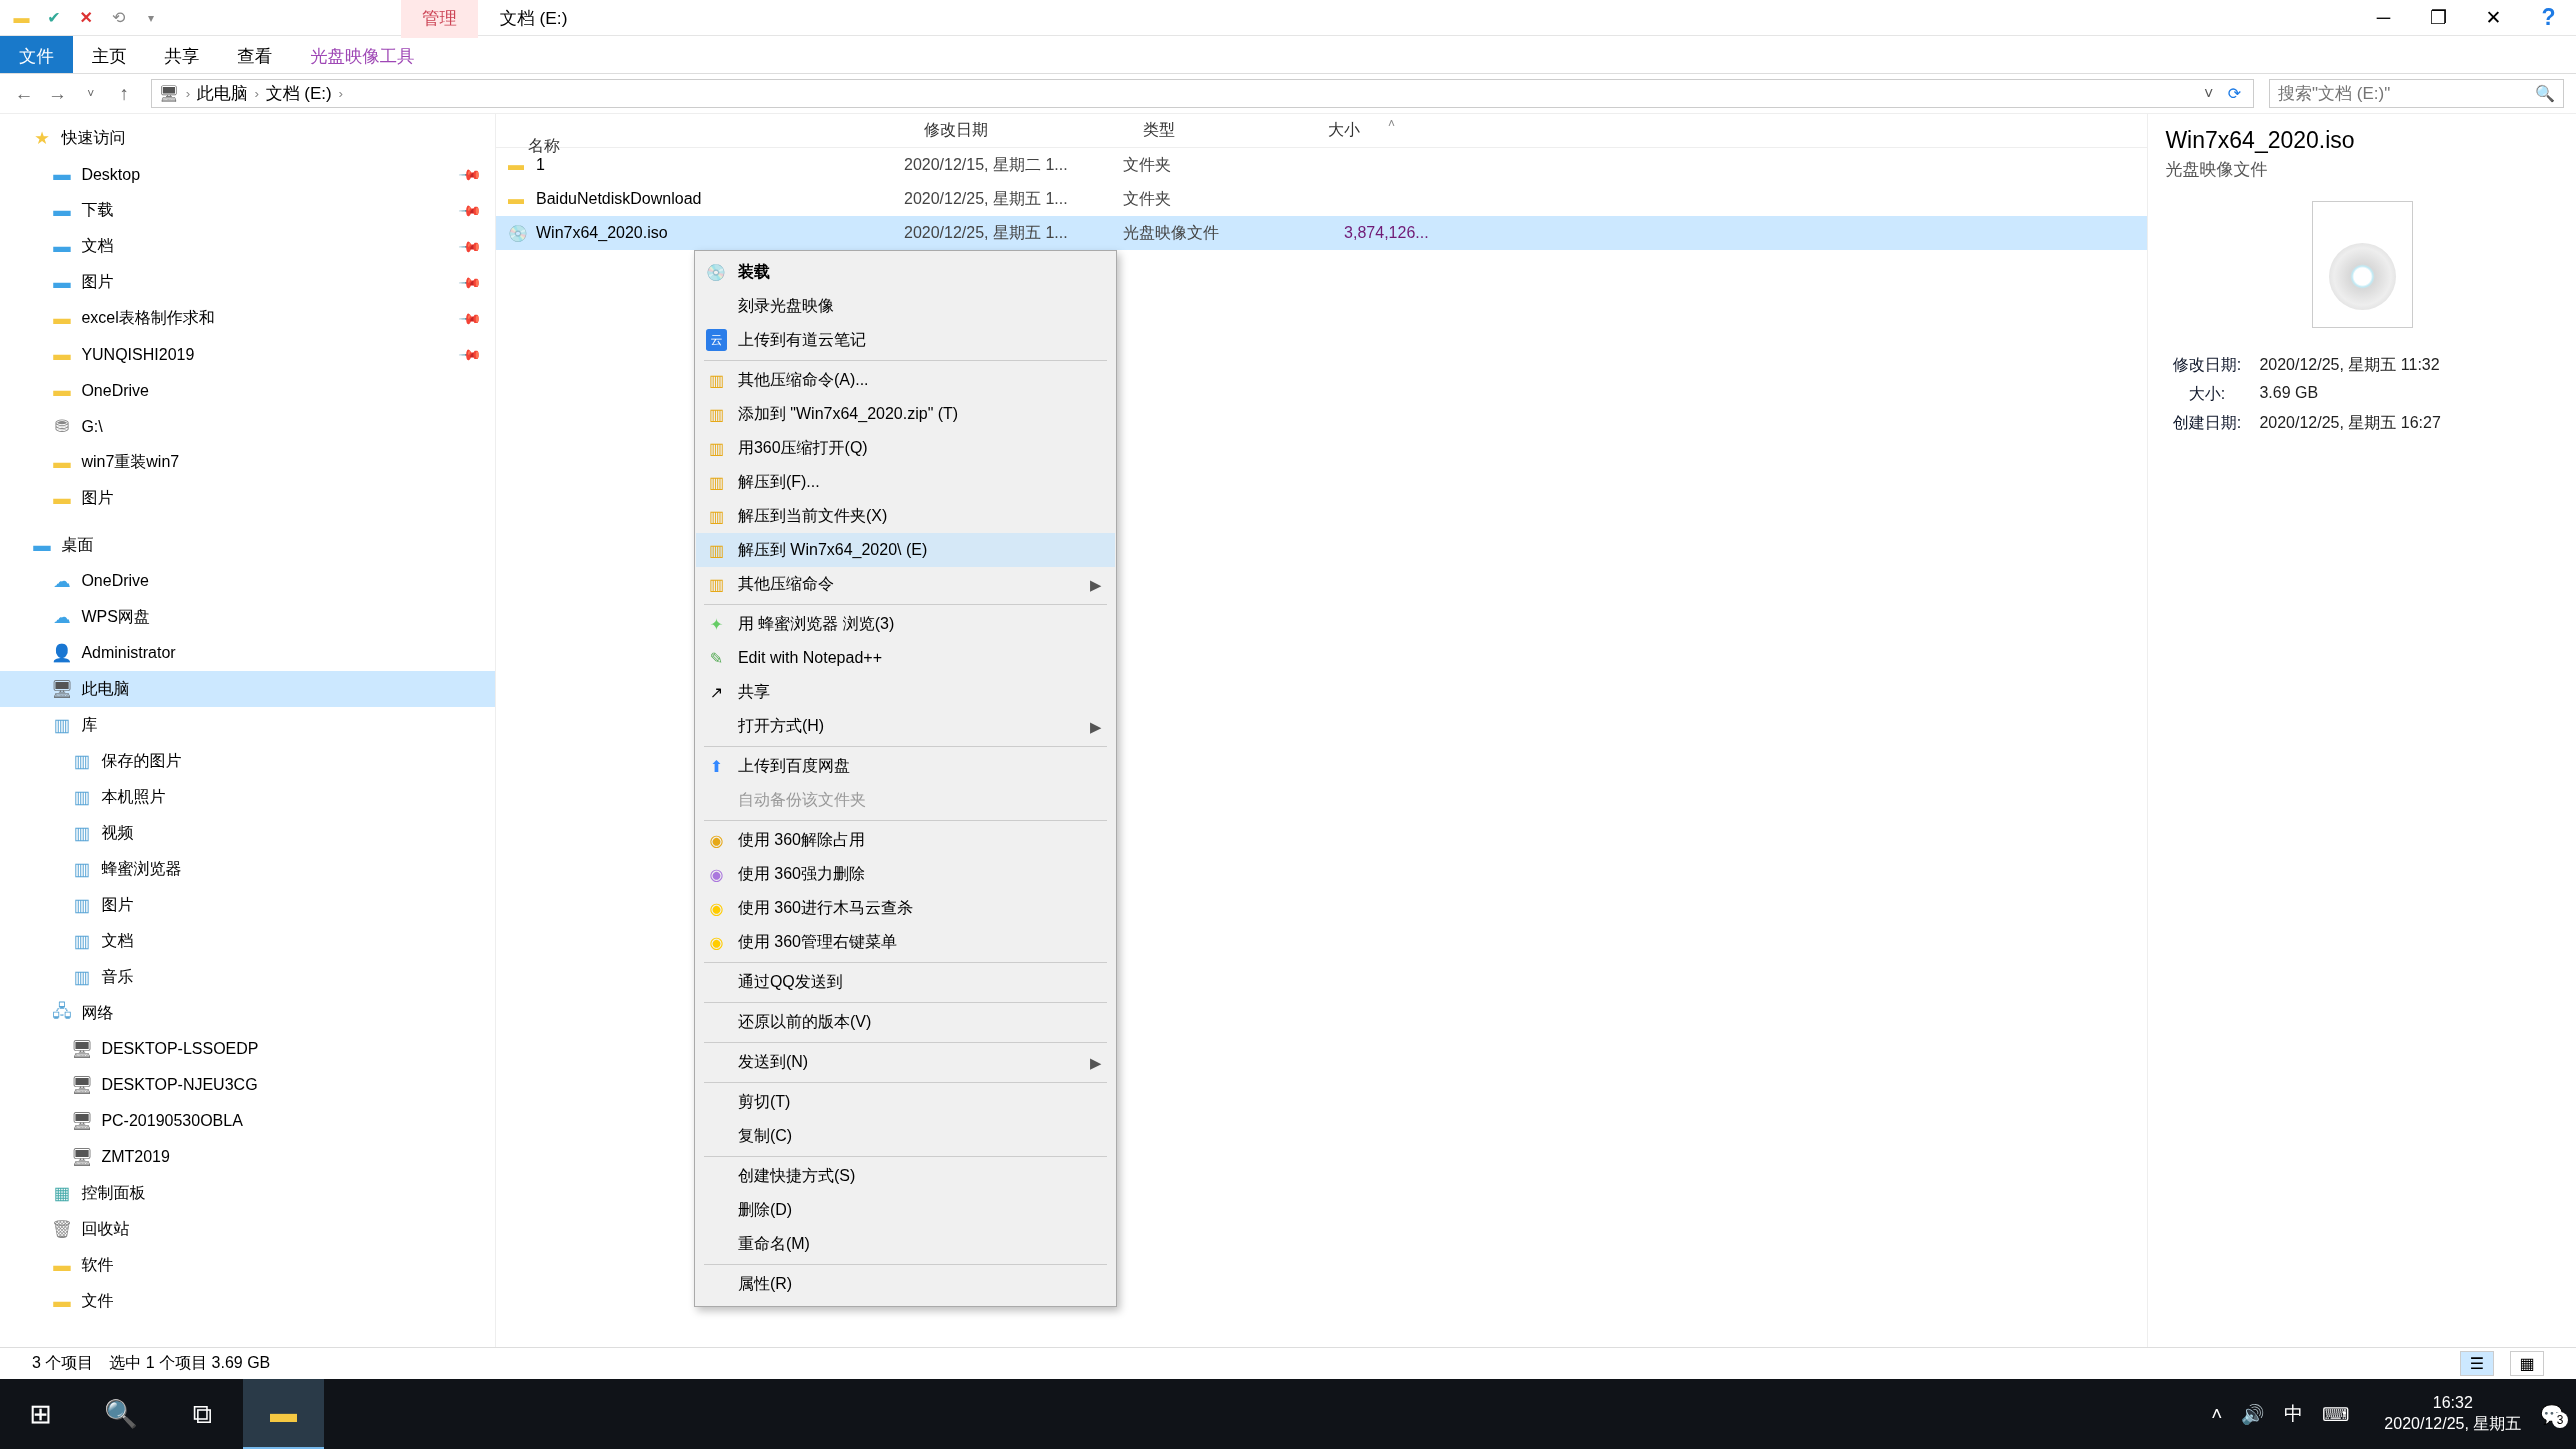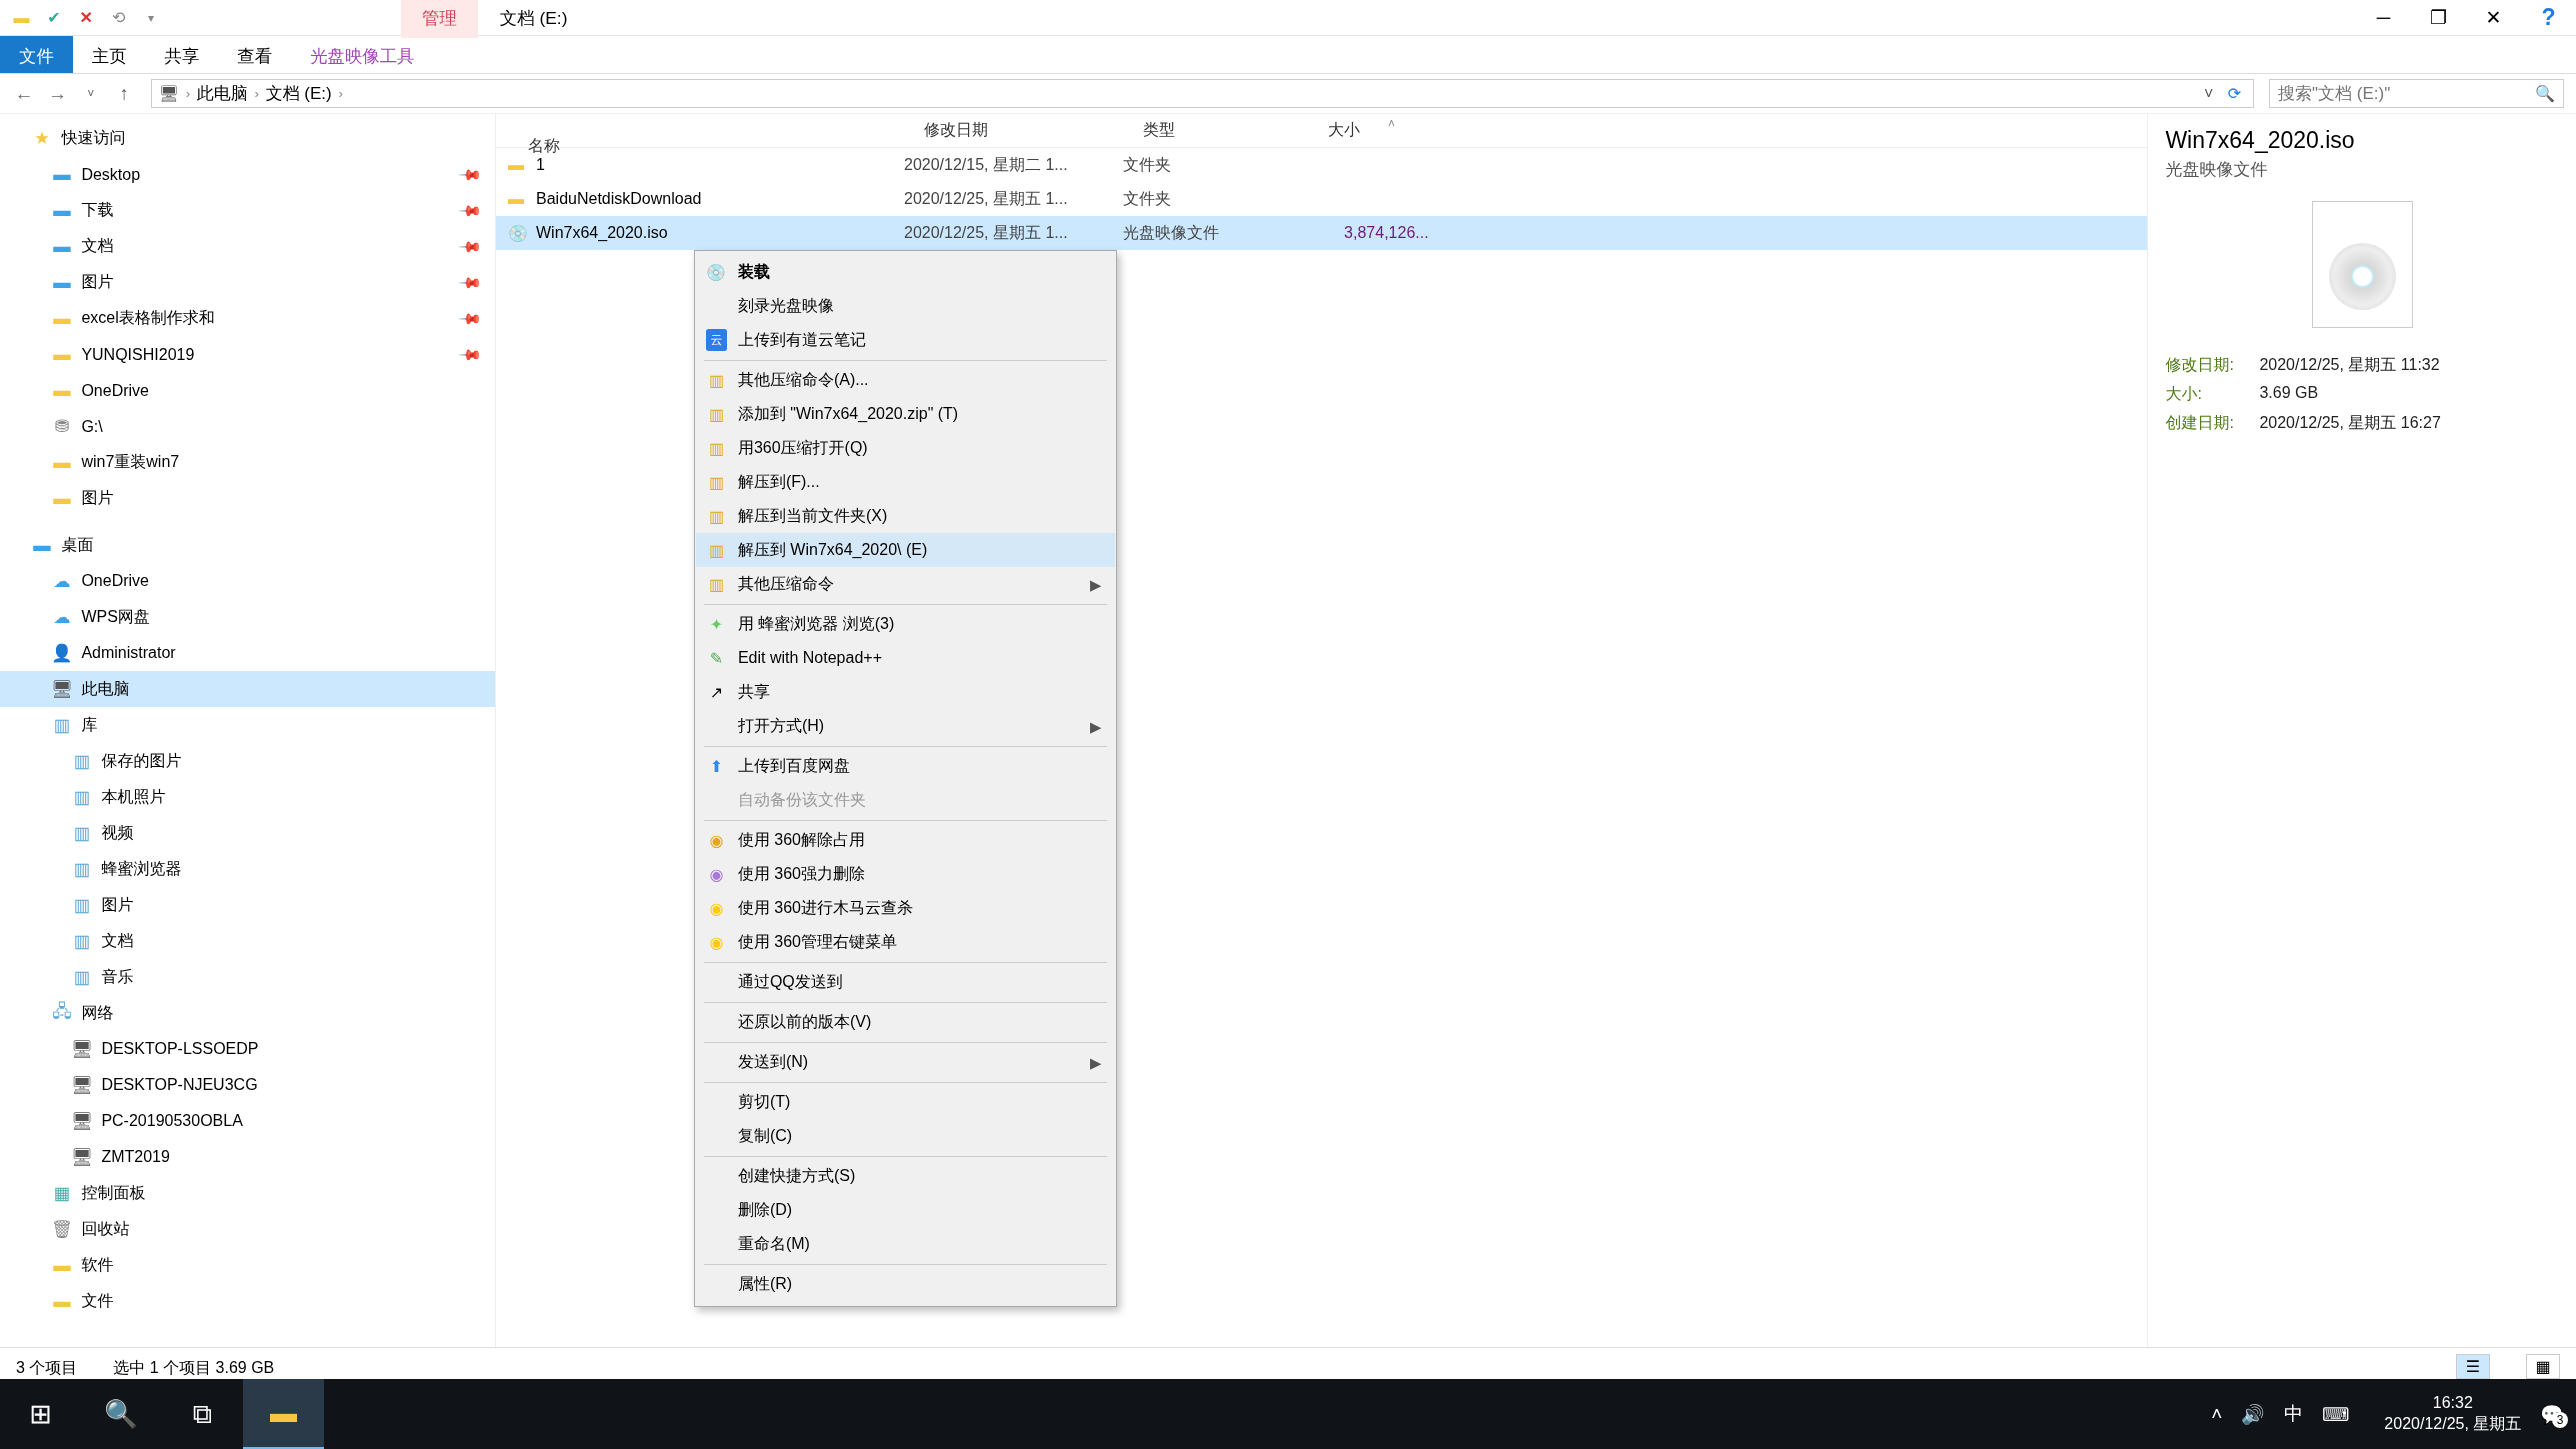--- a/index.html
+++ b/index.html
@@ -81,25 +81,25 @@
 .ctxsep { height: 0.7px; background: #ccc; margin: 2.7px 8px; }
 .ctxarrow { position: absolute; right: 13.4px; color: #555; font-size: 14.8px; }
 
 
 .preview { width: 429px; border-left: 0.7px solid #eee; padding: 13.4px 17.4px; }
 .pv-title { font-size: 23px; font-weight: 400; margin-bottom: 4px; }
 .pv-sub { font-size: 17px; color: #555; margin-bottom: 20px; }
 .pv-thumb { width: 101px; height: 127px; border: 0.7px solid #ccc; margin: 0 auto 27px; display: flex; align-items: center; justify-content: center; position: relative; background: #fff; }
 .pv-disc { width: 67px; height: 67px; border-radius: 50%; background: radial-gradient(circle, #fff 18%, #bfeaf5 22%, #d8d8d8 26%, #eee 60%, #ccc 100%); position: absolute; bottom: 17.4px; }
 .pv-row { display: flex; font-size: 17px; margin-bottom: 8px; }
-.pv-label { width: 94px; color: #4d7c0f; text-align: left; padding-right: 10.7px; }
+.pv-label { width: 94px; color: #0f172a; text-align: center; padding-right: 10.7px; }
 .pv-val { color: #222; }
 
 
-.statusbar { height: 32px; border-top: 0.7px solid #ddd; display: flex; align-items: flex-end; padding: 0 16px; font-size: 17px; gap: 36px; background: #fff; }
+.statusbar { height: 32px; border-top: 0.7px solid #ddd; display: flex; align-items: center; padding: 0 32px; font-size: 17px; gap: 16px; background: #fff; }
 .status-spacer { flex: 1; }
 .view-btn { width: 34px; height: 25.5px; border: 0.7px solid #ccc; display: flex; align-items: center; justify-content: center; }
 .view-btn.active { background: #cce8ff; }
 
 
 .taskbar { height: 70px; background: #101318; display: flex; align-items: center; color: #fff; }
 .tb-btn { width: 81px; height: 70px; display: flex; align-items: center; justify-content: center; font-size: 27px; }
 .tb-btn.active { background: #2a3a48; border-bottom: 2.7px solid #76b9ed; }
 .tb-right { margin-left: auto; display: flex; align-items: center; gap: 19px; padding-right: 12px; font-size: 16px; }
 .tb-clock { text-align: center; line-height: 1.3; font-size: 17.4px; margin-left: 16px; }

